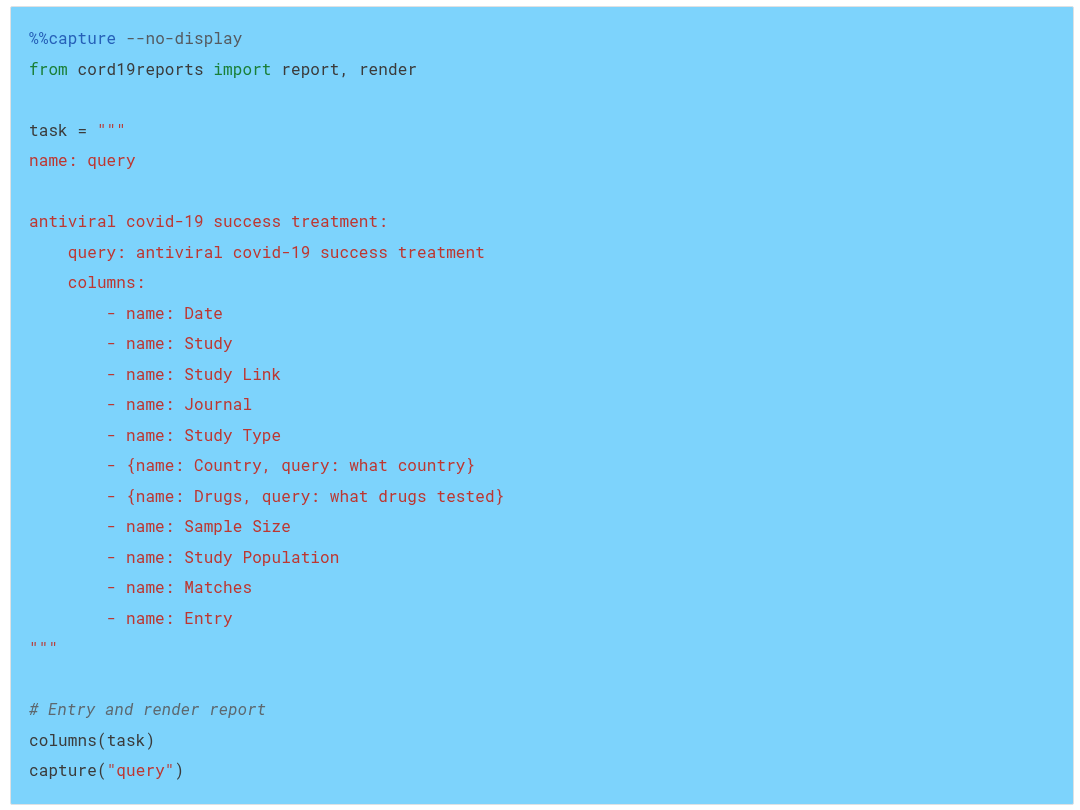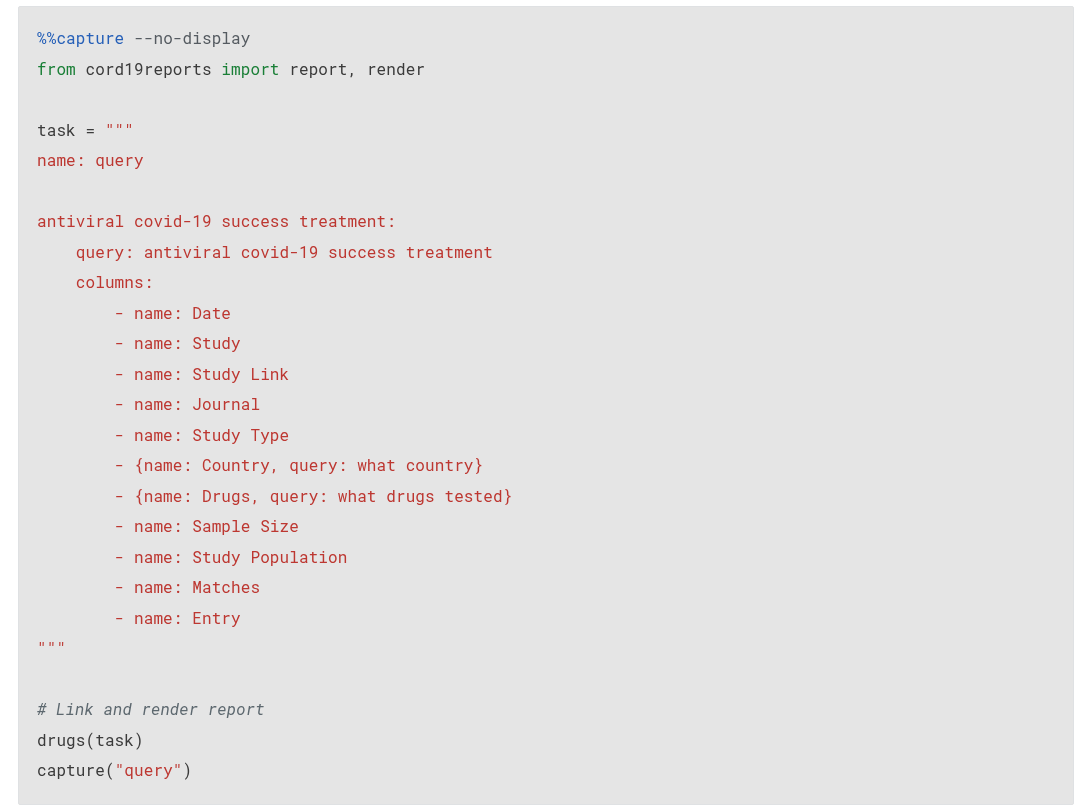--- a/index.html
+++ b/index.html
@@ -2,24 +2,24 @@
 <html><head>
 <meta charset="utf-8">
 <style>
   body {
     margin: 0;
     padding: 0;
     background: #ffffff;
     font-family: "Roboto Mono", "SFMono-Regular", Consolas, "Liberation Mono", Menlo, monospace;
   }
   .cell {
-    margin: 6px 6px 6px 18px;
+    margin: 6px 6px 6px 10px;
     border: 1px solid #dfe1e3;
     border-radius: 2px;
-    background: #e5e5e5;
+    background: #7dd3fc;
     padding: 16px 18px 18px 18px;
     font-size: 16px;
     line-height: 30.5px;
     letter-spacing: 0.1px;
     white-space: pre;
     overflow-x: auto;
     color: #3b3b3b;
   }
   .tok-magic { color: #2660b8; }       
   .tok-opt   { color: #555b61; }       
@@ -48,15 +48,15 @@
         - name: Journal
         - name: Study Type
         - {name: Country, query: what country}
         - {name: Drugs, query: what drugs tested}
         - name: Sample Size
         - name: Study Population
         - name: Matches
         - name: Entry
 </span><span class="tok-str">"""</span>
 
-<span class="tok-cmt"># Link and render report</span>
-<span class="tok-id">drugs</span><span class="tok-op">(</span><span class="tok-id">task</span><span class="tok-op">)</span>
+<span class="tok-cmt"># Entry and render report</span>
+<span class="tok-id">columns</span><span class="tok-op">(</span><span class="tok-id">task</span><span class="tok-op">)</span>
 <span class="tok-id">capture</span><span class="tok-op">(</span><span class="tok-str">"query"</span><span class="tok-op">)</span></div>
 
 </body></html>

